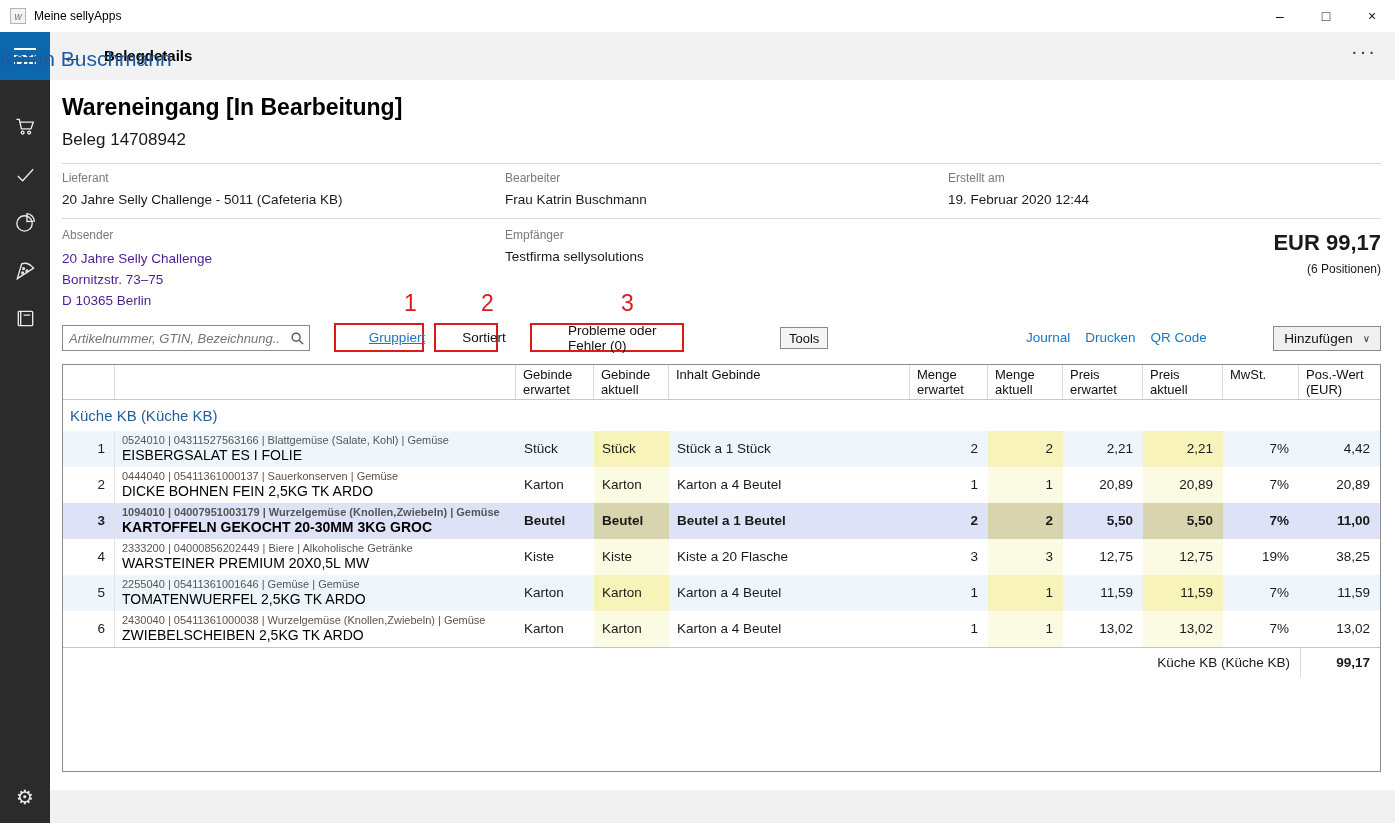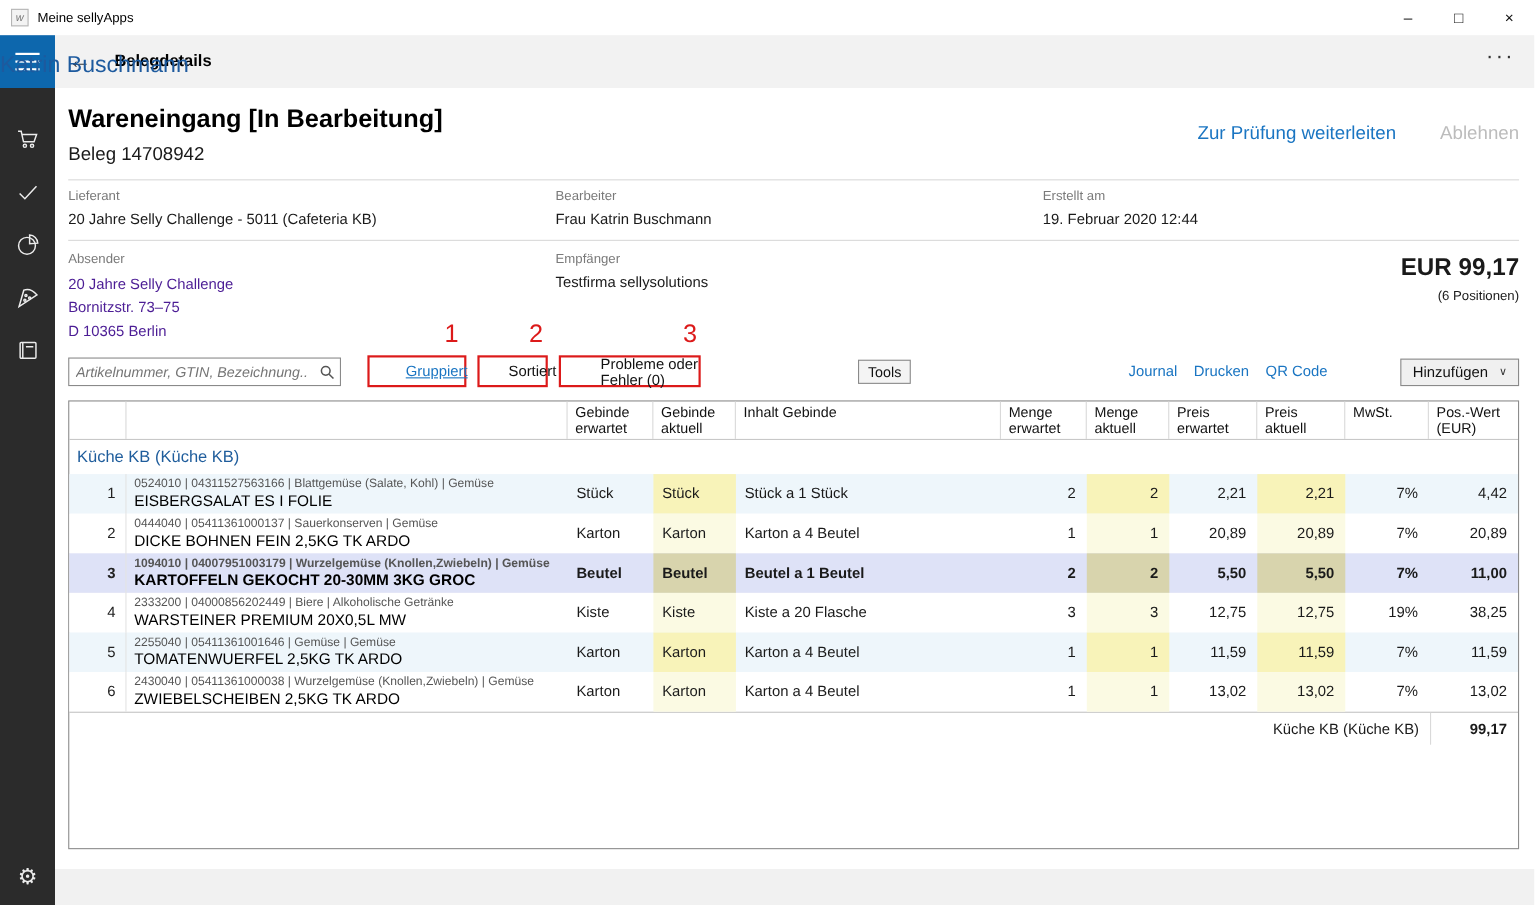--- a/index.html
+++ b/index.html
@@ -152,24 +152,20 @@
       </svg>
   </div>
   <div class="side-gear">⚙</div>
 </div>
 
 <div class="content">
   <div class="bottom-strip"></div>
 
   <div class="doc-title">Wareneingang [In Bearbeitung]</div>
   <div class="doc-subtitle">Beleg 14708942</div>
-  <div class="doc-actions">
-    <span class="link-forward">Zur Prüfung weiterleiten</span>
-    <span class="link-reject">Ablehnen</span>
-  </div>
 
   <div class="divider" style="top:83px"></div>
 
   <div class="info-col" style="left:12px; top:91px; width:430px">
     <div class="info-label">Lieferant</div>
     <div class="info-value">20 Jahre Selly Challenge - 5011 (Cafeteria KB)</div>
   </div>
   <div class="info-col" style="left:455px; top:91px; width:430px">
     <div class="info-label">Bearbeiter</div>
     <div class="info-value">Frau Katrin Buschmann</div>
@@ -210,21 +206,21 @@
   <div class="ann-num" style="left:354px">1</div>
   <div class="ann-num" style="left:431px">2</div>
   <div class="ann-num" style="left:571px">3</div>
 
   <div class="ann-box" style="left:284px; width:90px">
     <span class="btn-text active">Gruppiert</span>
   </div>
   <div class="ann-box" style="left:384px; width:64px">
     <span class="btn-text">Sortiert</span>
   </div>
-  <div class="ann-box" style="left:458px; width:129px">
+  <div class="ann-box" style="left:480px; width:154px">
     <span class="btn-text">Probleme oder Fehler (0)</span>
   </div>
 
   <div class="tools-btn">Tools</div>
 
   <div class="toolbar-links">
     <span>Journal</span>
     <span>Drucken</span>
     <span>QR Code</span>
   </div>

